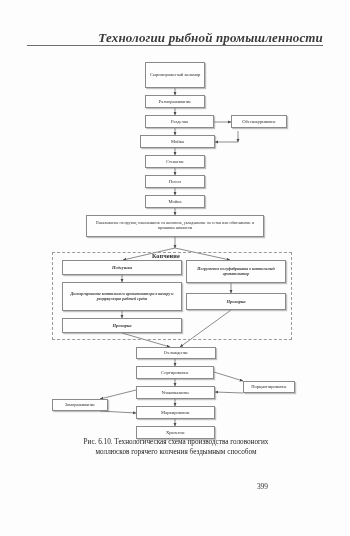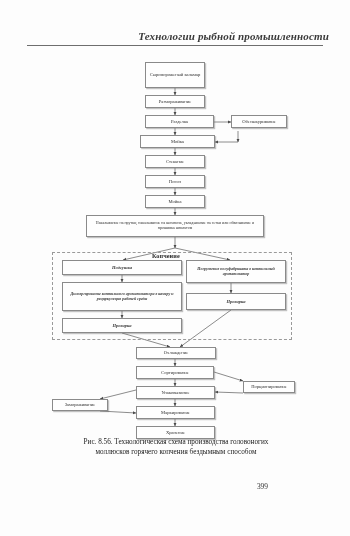--- a/index.html
+++ b/index.html
@@ -17,25 +17,25 @@
     color: #2b2b2b;
   }
 
   
   #running-head {
     position: absolute;
     top: 30px;
     left: 0;
     width: 350px;
     text-align: right;
-    padding-right: 21px;
+    padding-right: 27px;
     box-sizing: border-box;
     font-style: italic;
     font-weight: bold;
-    font-size: 11px;
+    font-size: 13px;
     letter-spacing: .15px;
     color: #3a3a3a;
   }
   #head-rule {
     position: absolute;
     top: 45px;
     left: 27px;
     width: 296px;
     height: 1px;
     background: #6e6e6e;
@@ -210,20 +210,20 @@
 
     <div class="node" style="left:52px; top:337px; width:56px; height:12px;">Замораживание</div>
 
     <div class="node" style="left:136px; top:344px; width:79px; height:13px;">Маркирование</div>
 
     <div class="node" style="left:136px; top:364px; width:79px; height:13px;">Хранение</div>
 
   </div>
 
   <div id="caption">
-    <span class="lead">Рис. 8.56.</span>
+    <span class="lead">Рис. 6.10.</span>
     <span class="bold">Технологическая схема производства головоногих</span><br>
     <span class="bold">моллюсков горячего копчения бездымным способом</span>
   </div>
 
   <div id="folio">399</div>
 
 </div>
 
 </body></html>

